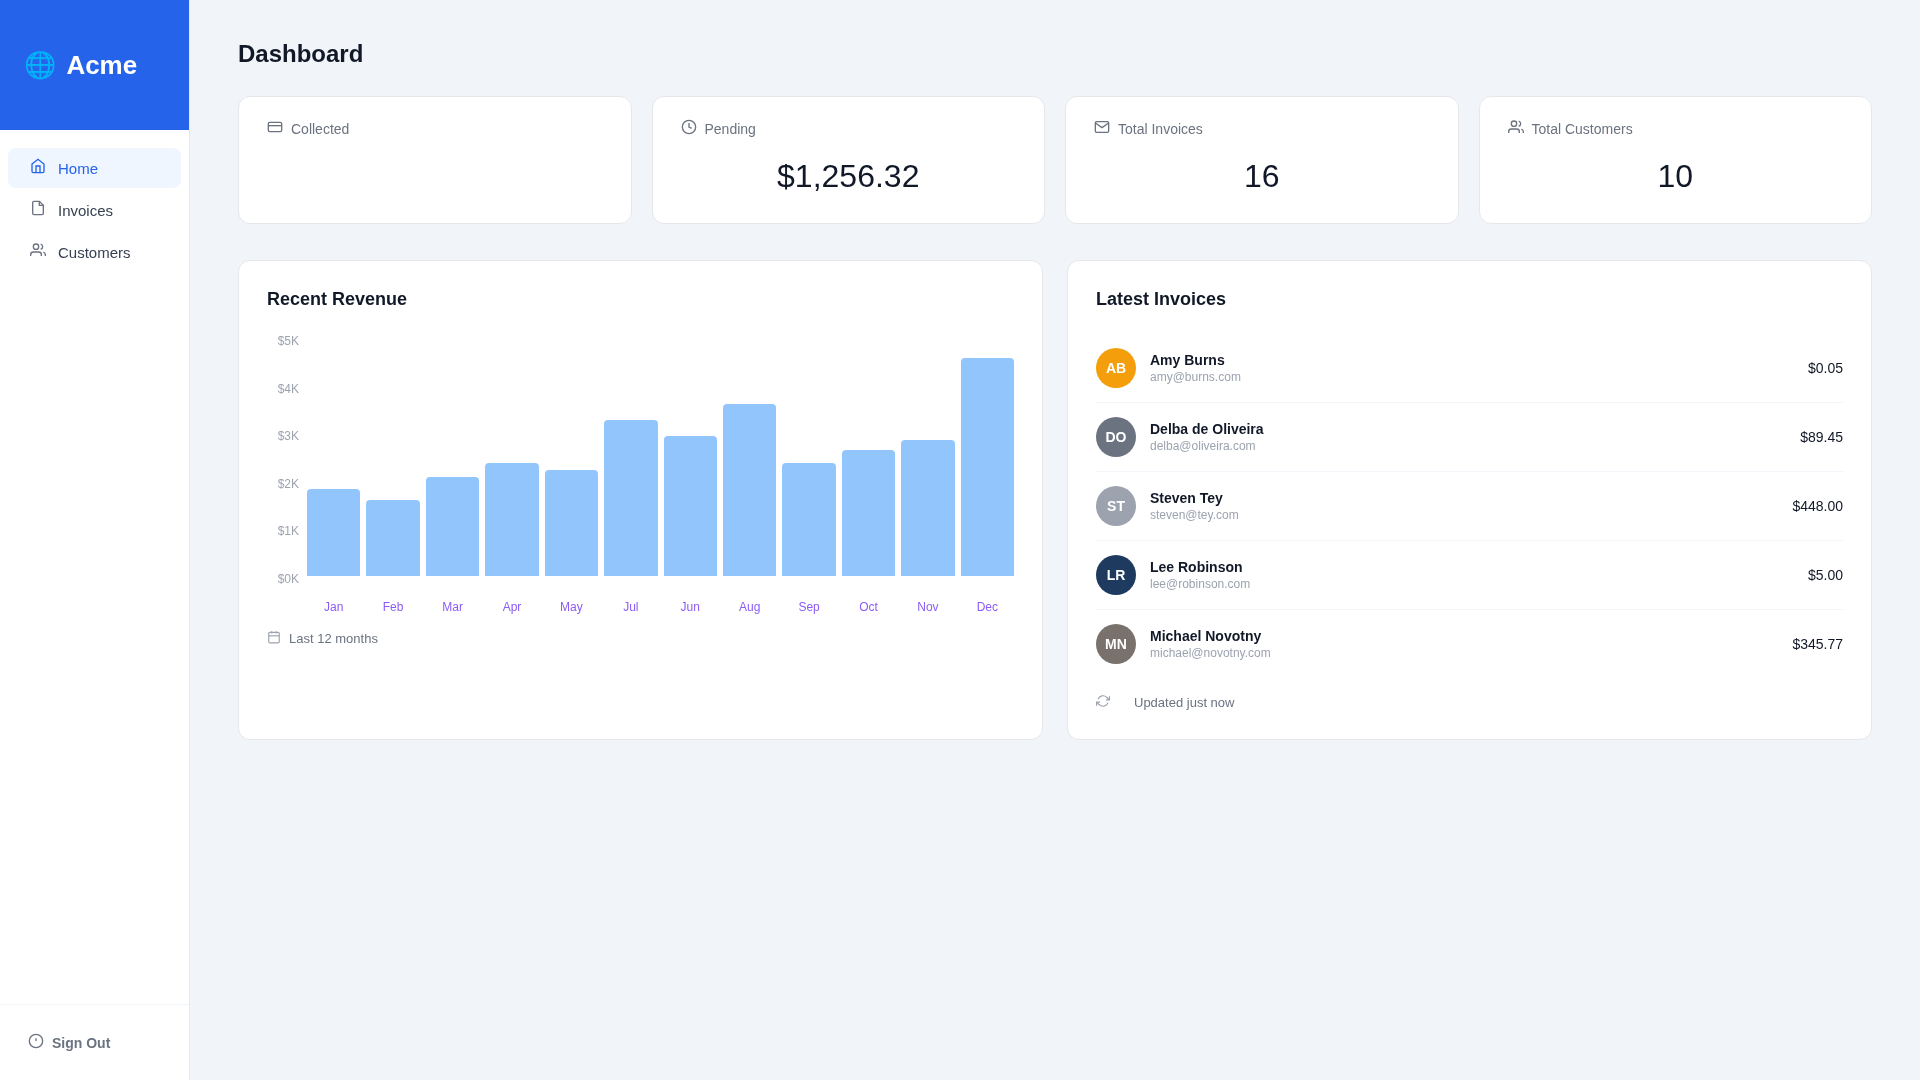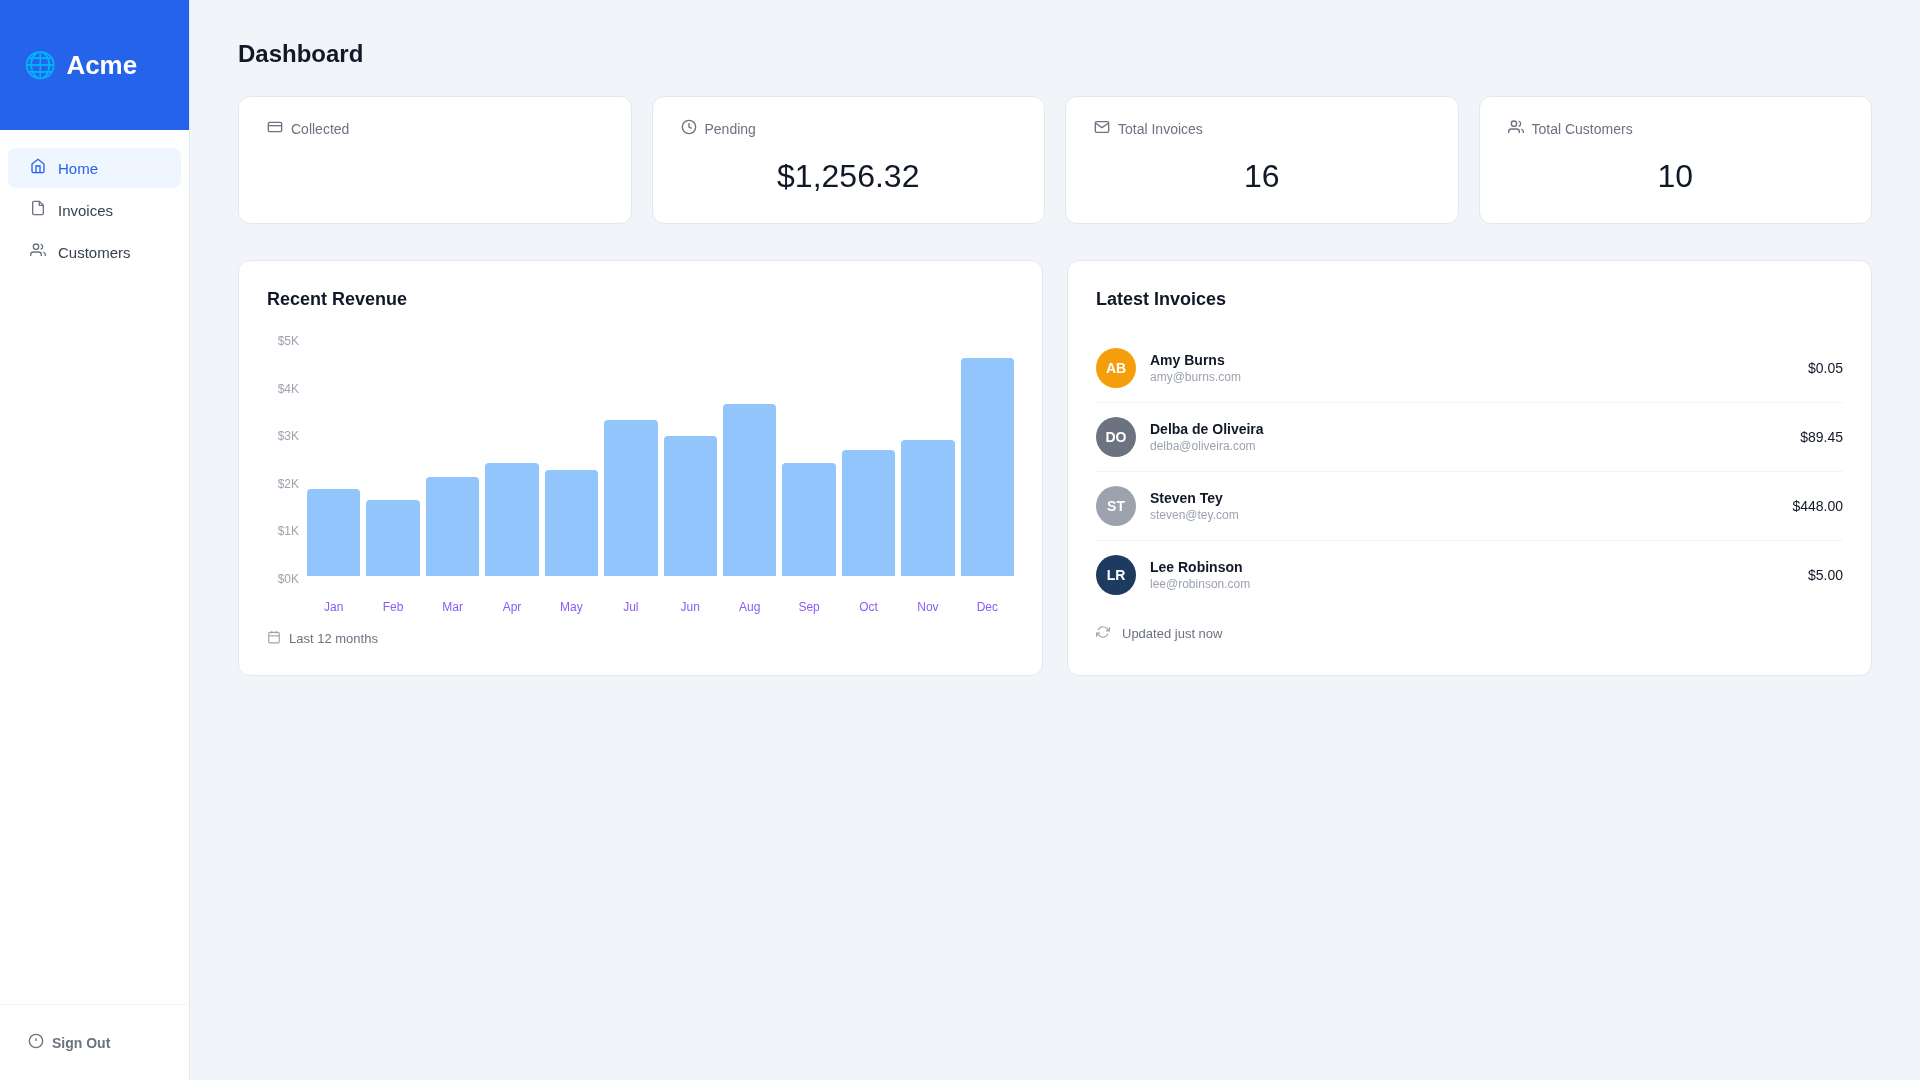--- a/index.html
+++ b/index.html
@@ -260,21 +260,21 @@
 
     .invoice-amount {
       font-size: 14px;
       font-weight: 500;
       color: #111827;
     }
 
     .invoices-footer {
       display: flex;
       align-items: center;
-      gap: 12px;
+      gap: 24px;
       margin-top: 16px;
       color: #6b7280;
       font-size: 13px;
     }
   </style>
 </head>
 <body>
 
 <aside class="sidebar">
   <div class="sidebar-logo">
@@ -492,20 +492,28 @@
             <div class="invoice-amount">$448.00</div>
           </div>
           <div class="invoice-item">
             <div class="avatar" style="background: rgb(30, 58, 95);">LR</div>
             <div class="invoice-info">
               <div class="invoice-name">Lee Robinson</div>
               <div class="invoice-email">lee@robinson.com</div>
             </div>
             <div class="invoice-amount">$5.00</div>
           </div>
+          <div class="invoice-item">
+            <div class="avatar" style="background: rgb(120, 113, 108);">MN</div>
+            <div class="invoice-info">
+              <div class="invoice-name">Michael Novotny</div>
+              <div class="invoice-email">michael@novotny.com</div>
+            </div>
+            <div class="invoice-amount">$345.77</div>
+          </div>
         </div>
       <div class="invoices-footer">
         <span>
           <svg width="14" height="14" viewBox="0 0 24 24" fill="none" stroke="#9ca3af" stroke-width="2">
               <polyline points="23 4 23 10 17 10"></polyline>
               <polyline points="1 20 1 14 7 14"></polyline>
               <path d="M3.51 9a9 9 0 0 1 14.85-3.36L23 10M1 14l4.64 4.36A9 9 0 0 0 20.49 15"></path>
             </svg>
         </span>
         <span>Updated just now</span>

